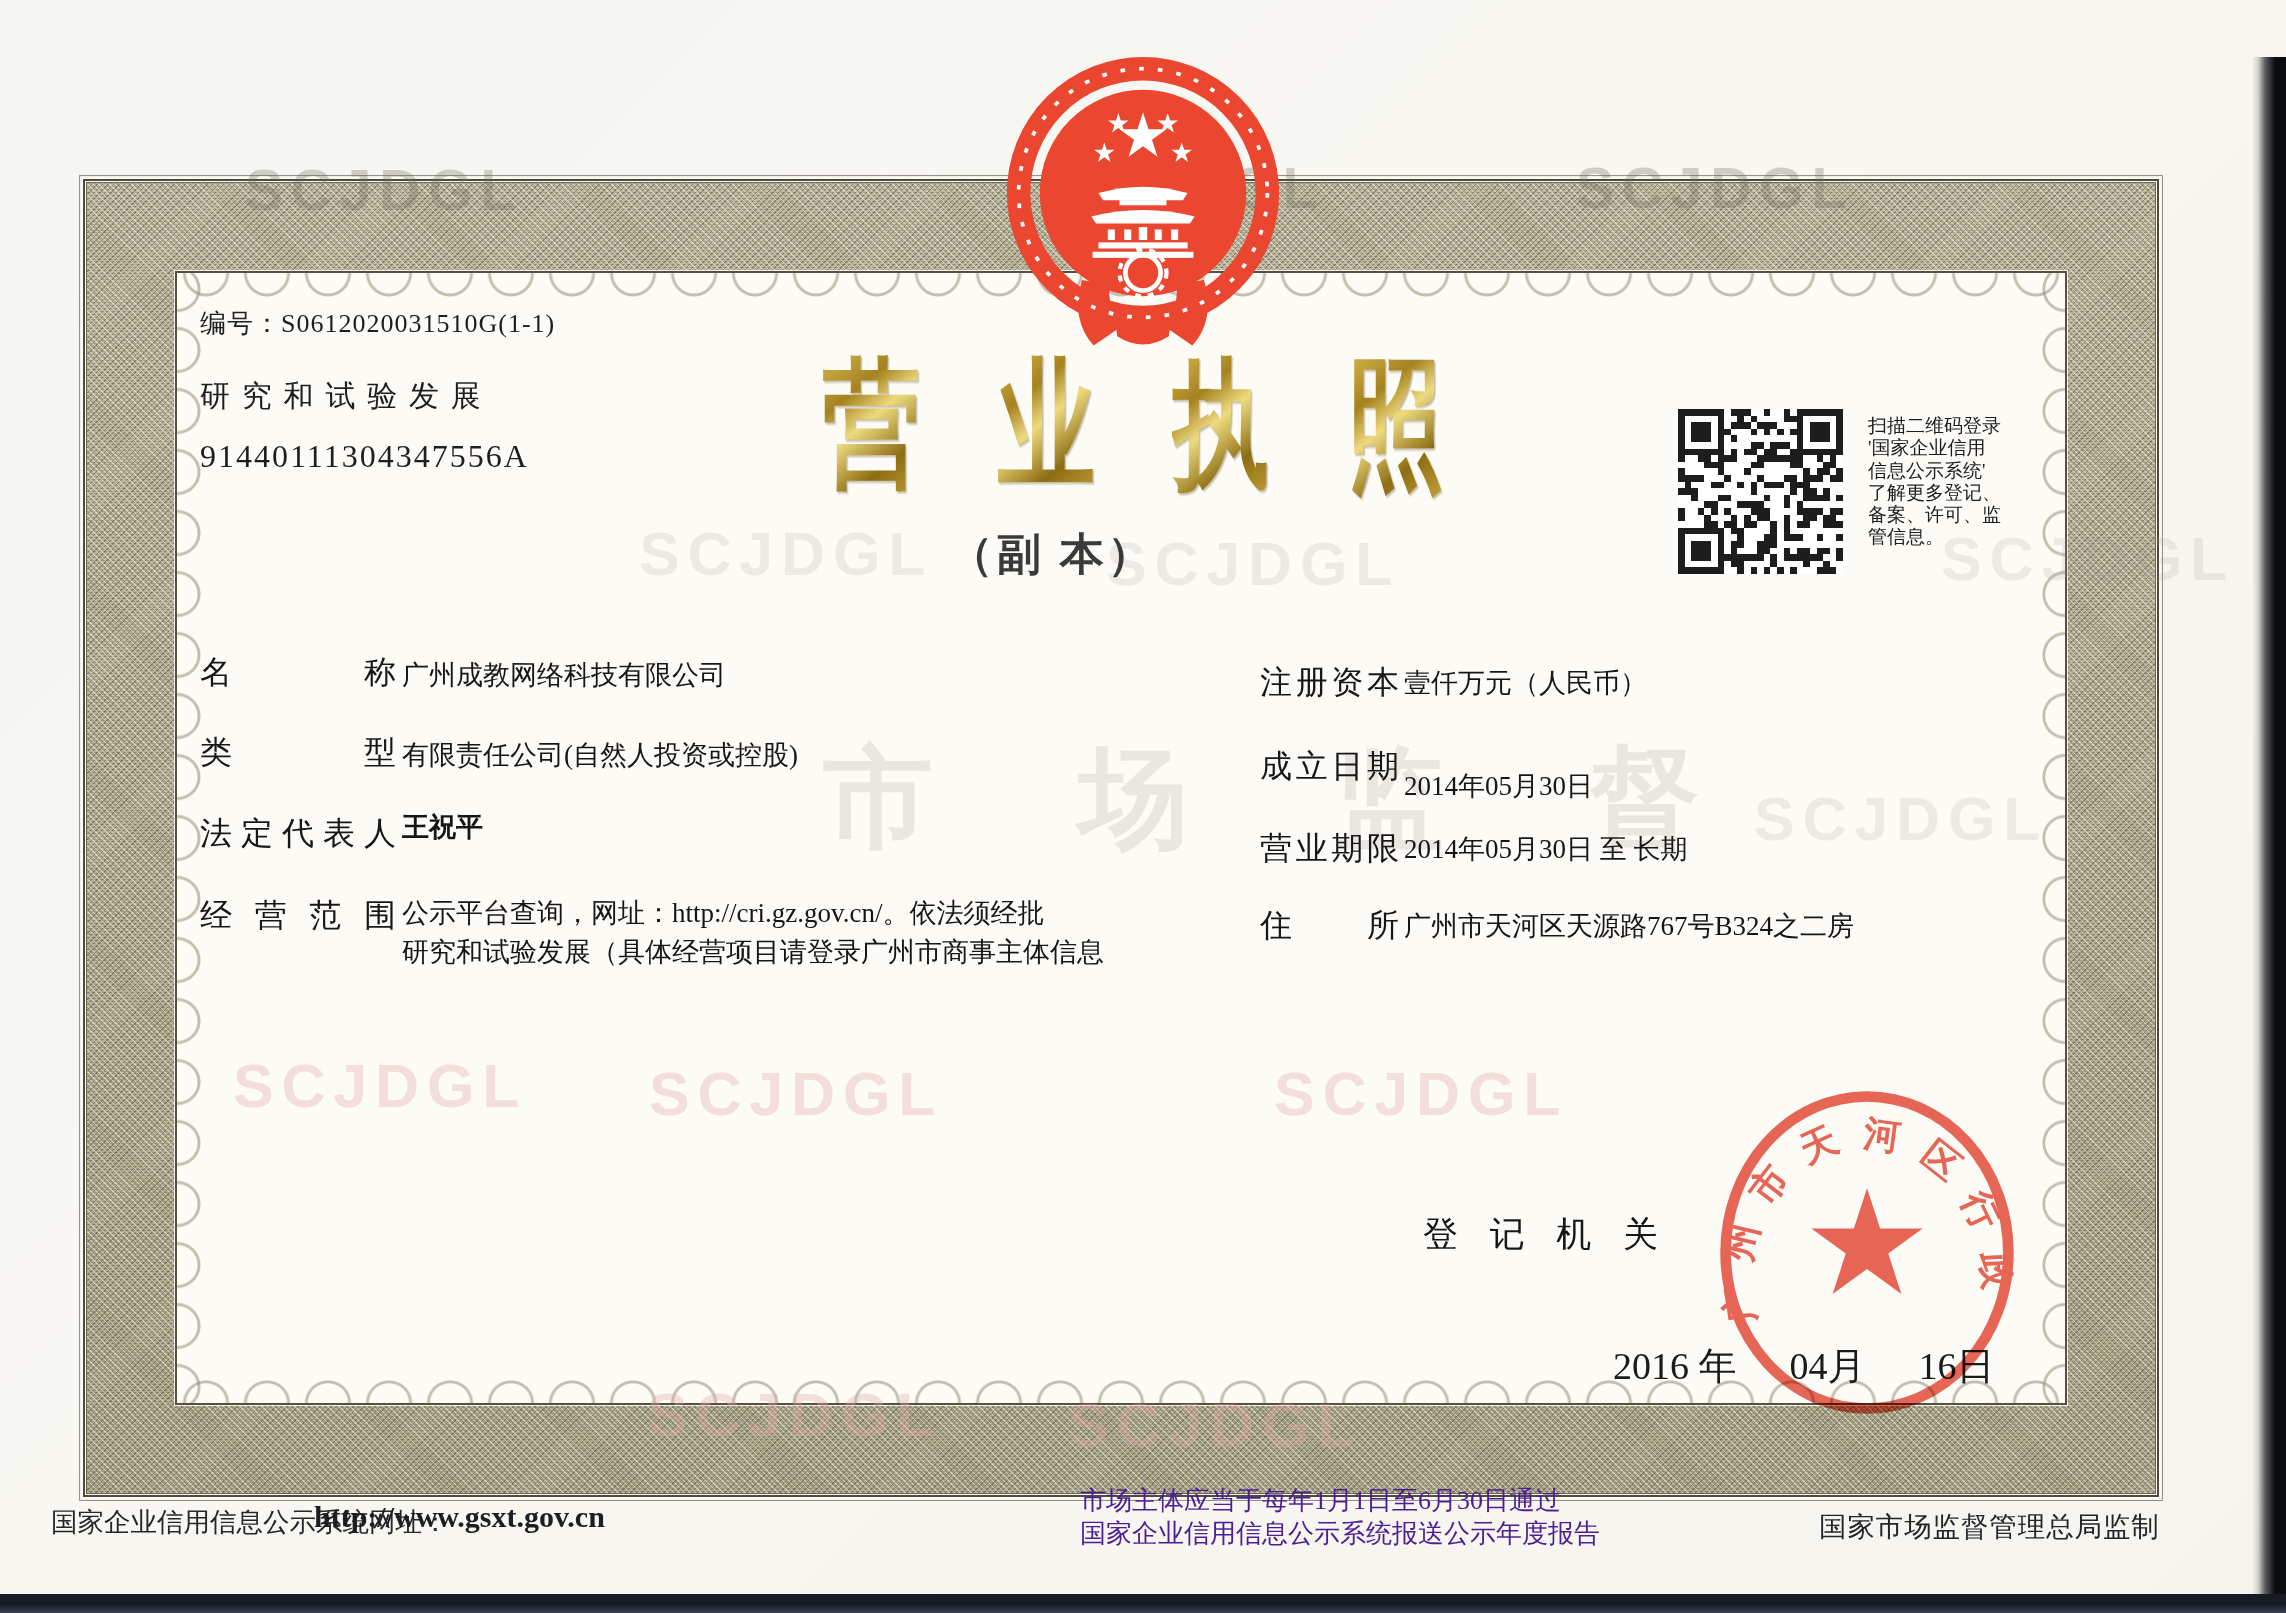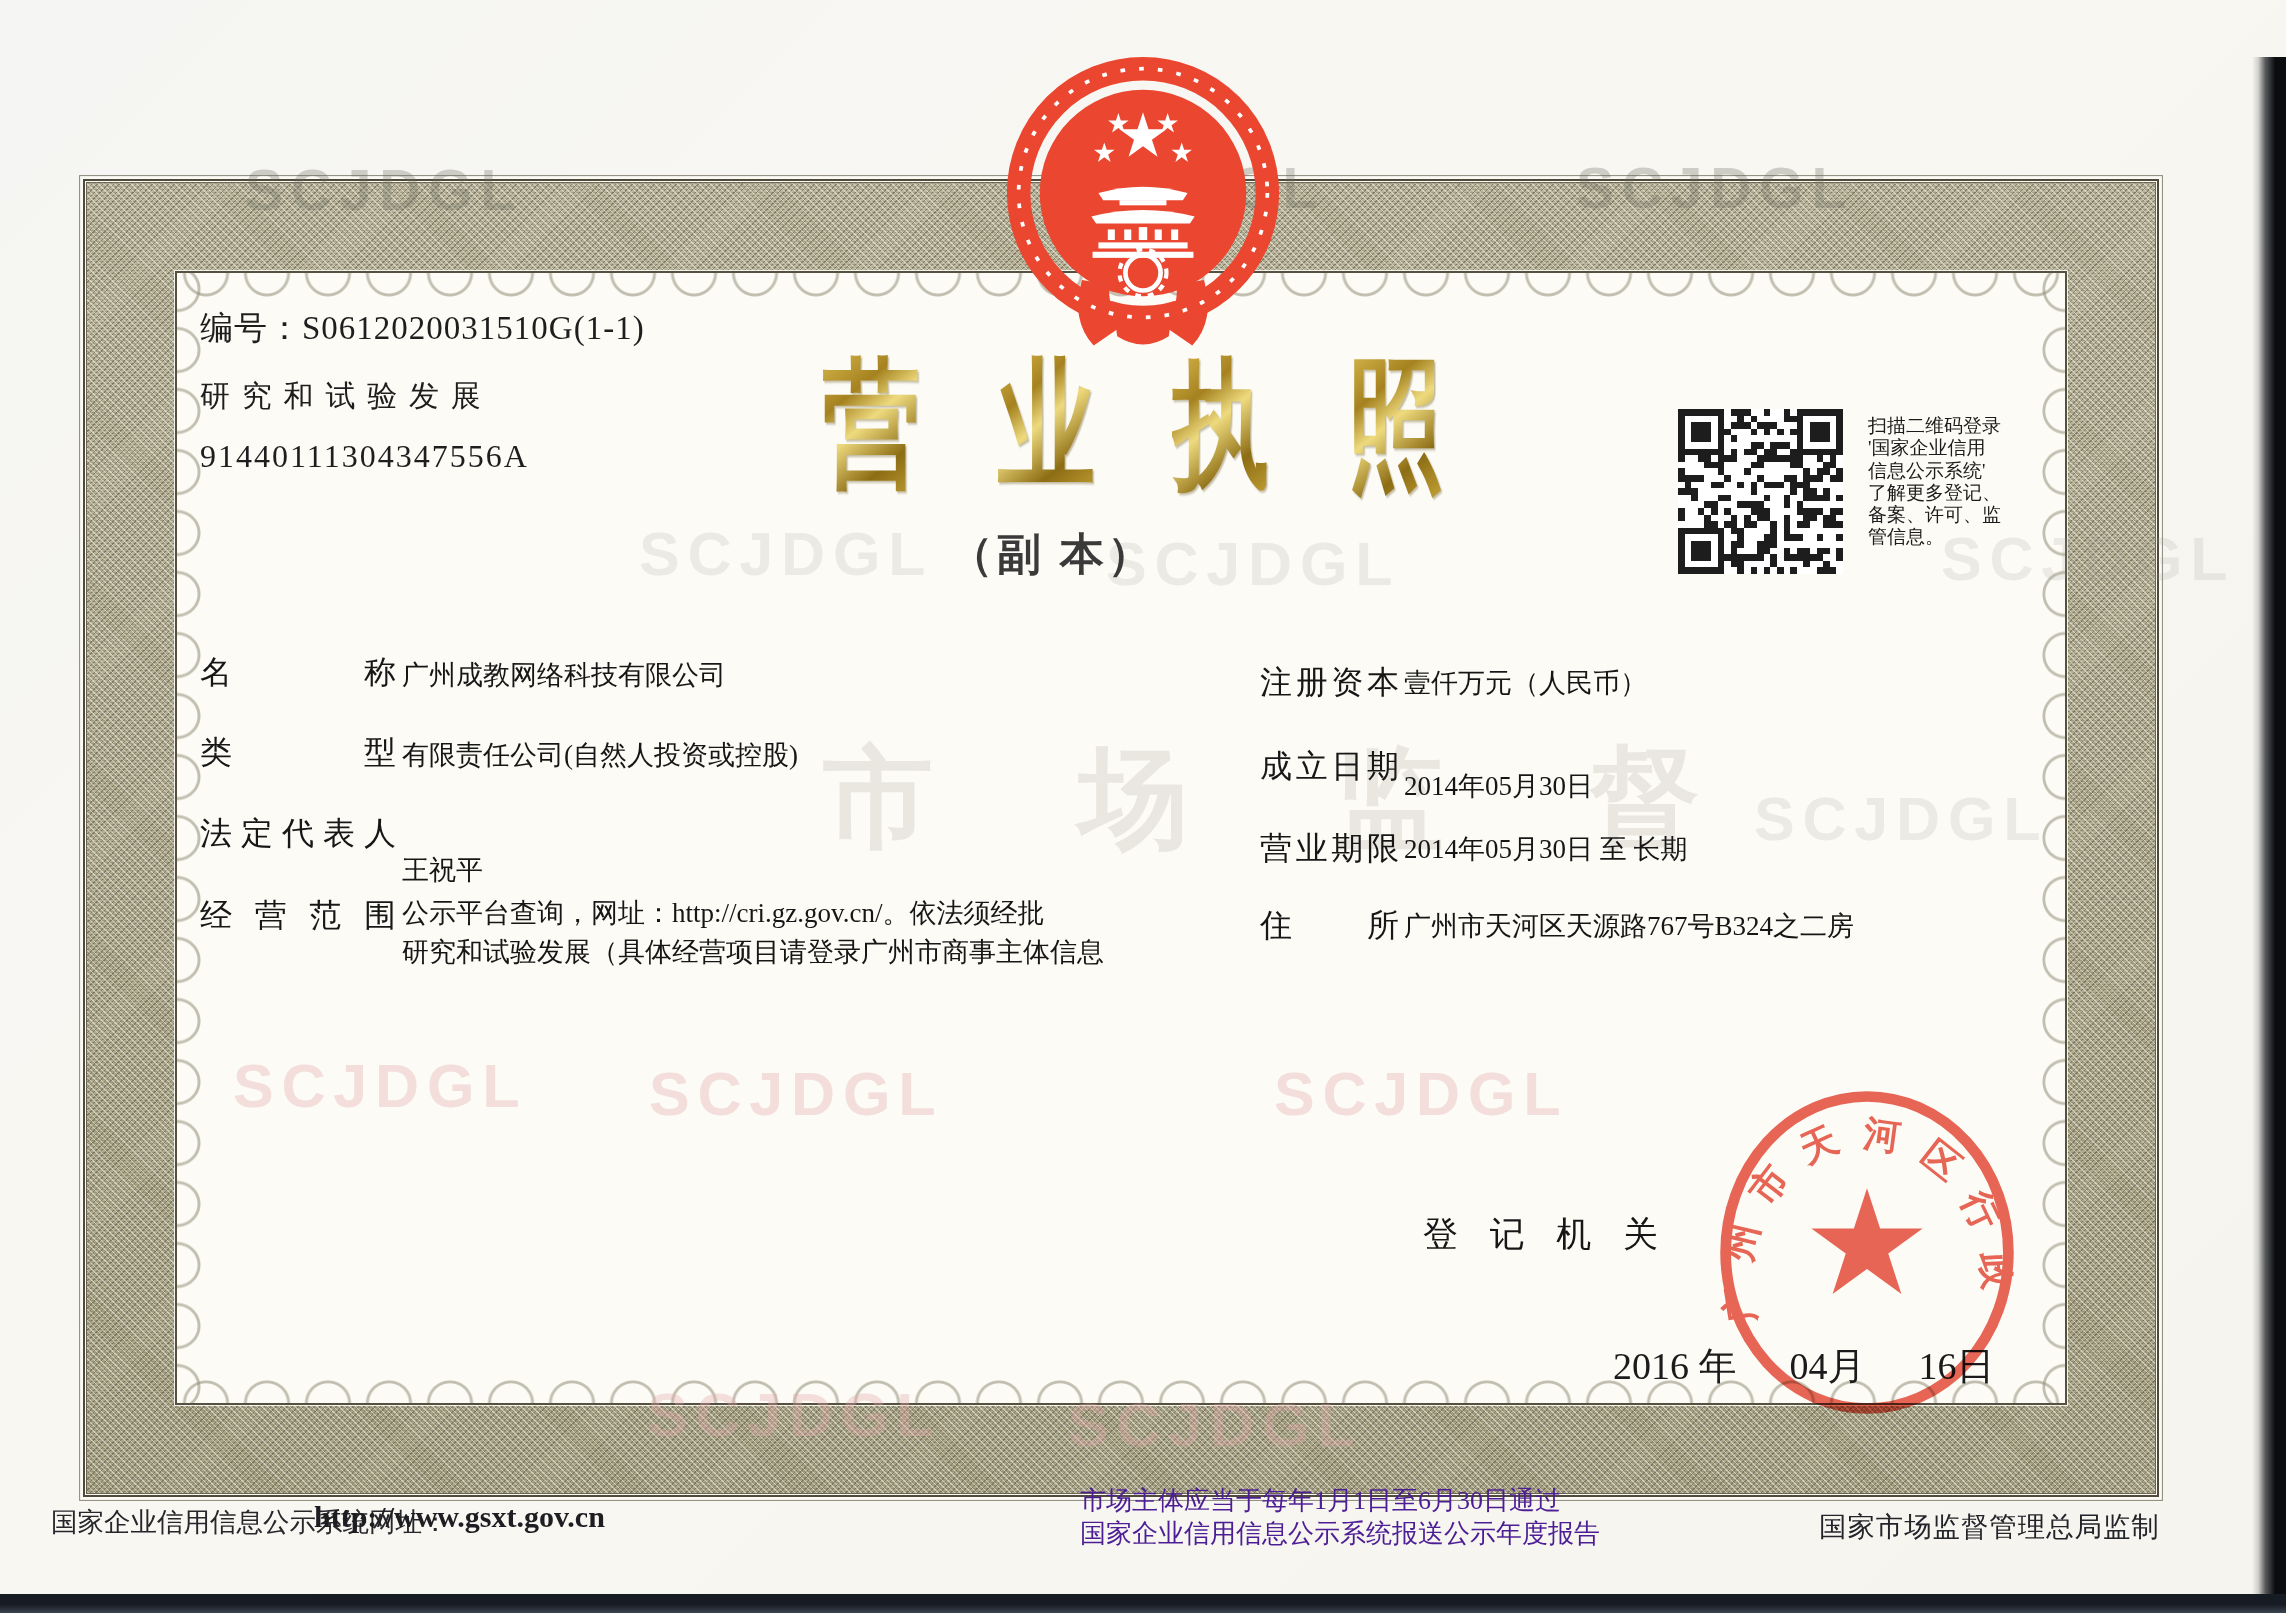--- a/index.html
+++ b/index.html
@@ -40,21 +40,21 @@
 
   
   .wm{position:absolute;font-family:"Liberation Sans","DejaVu Sans",sans-serif;font-weight:bold;
       letter-spacing:7.8px;pointer-events:none;white-space:nowrap;}
   .wm.gray{color:rgba(110,108,96,.30);font-size:57px;}
   .wm.pink{color:rgba(225,170,170,.35);font-size:61px;}
   .wm.pale{color:rgba(160,158,148,.18);font-size:61px;}
   .wm.ghost{color:rgba(140,130,120,.16);font-size:110px;letter-spacing:59px;font-family:"Liberation Serif",serif;}
 
   
-  .serial{left:200px;top:306px;font-size:33px;letter-spacing:1px;}
+  .serial{left:200px;top:306px;font-size:26px;letter-spacing:1px;}
   .credit-label{left:200px;top:376px;font-size:30px;letter-spacing:11.8px;}
   .credit-value{left:200px;top:438px;font-size:32px;letter-spacing:2px;}
 
   .title-row{left:802px;top:353px;width:663px;height:149px;display:flex;justify-content:space-between;}
   .title-row span{
     font-size:139px;line-height:145px;font-weight:bold;display:inline-block;transform:scaleX(.70);
     background:linear-gradient(150deg,#d9b84e 0%,#a5821f 28%,#eeda7e 46%,#8d6d14 72%,#c8a63a 100%);
     -webkit-background-clip:text;background-clip:text;color:transparent;
     text-shadow:none;filter:drop-shadow(2px 2.9px 1px rgba(90,70,10,.35));
   }
@@ -483,21 +483,21 @@
 </div>
 <div class="val val-l" style="top:737px;">有限责任公司(自然人投资或控股)</div>
 
 <div class="lbl lbl-l" style="top:812px;">
   <span>法</span>
   <span>定</span>
   <span>代</span>
   <span>表</span>
   <span>人</span>
 </div>
-<div class="val val-l" style="top:852px;">王祝平</div>
+<div class="val val-l" style="top:809px;font-weight:bold;">王祝平</div>
 
 <div class="lbl lbl-l" style="top:894px;">
   <span>经</span>
   <span>营</span>
   <span>范</span>
   <span>围</span>
 </div>
 <div class="scope-lines">
   <div>公示平台查询，网址：http://cri.gz.gov.cn/。依法须经批</div>
   <div>研究和试验发展（具体经营项目请登录广州市商事主体信息</div>

